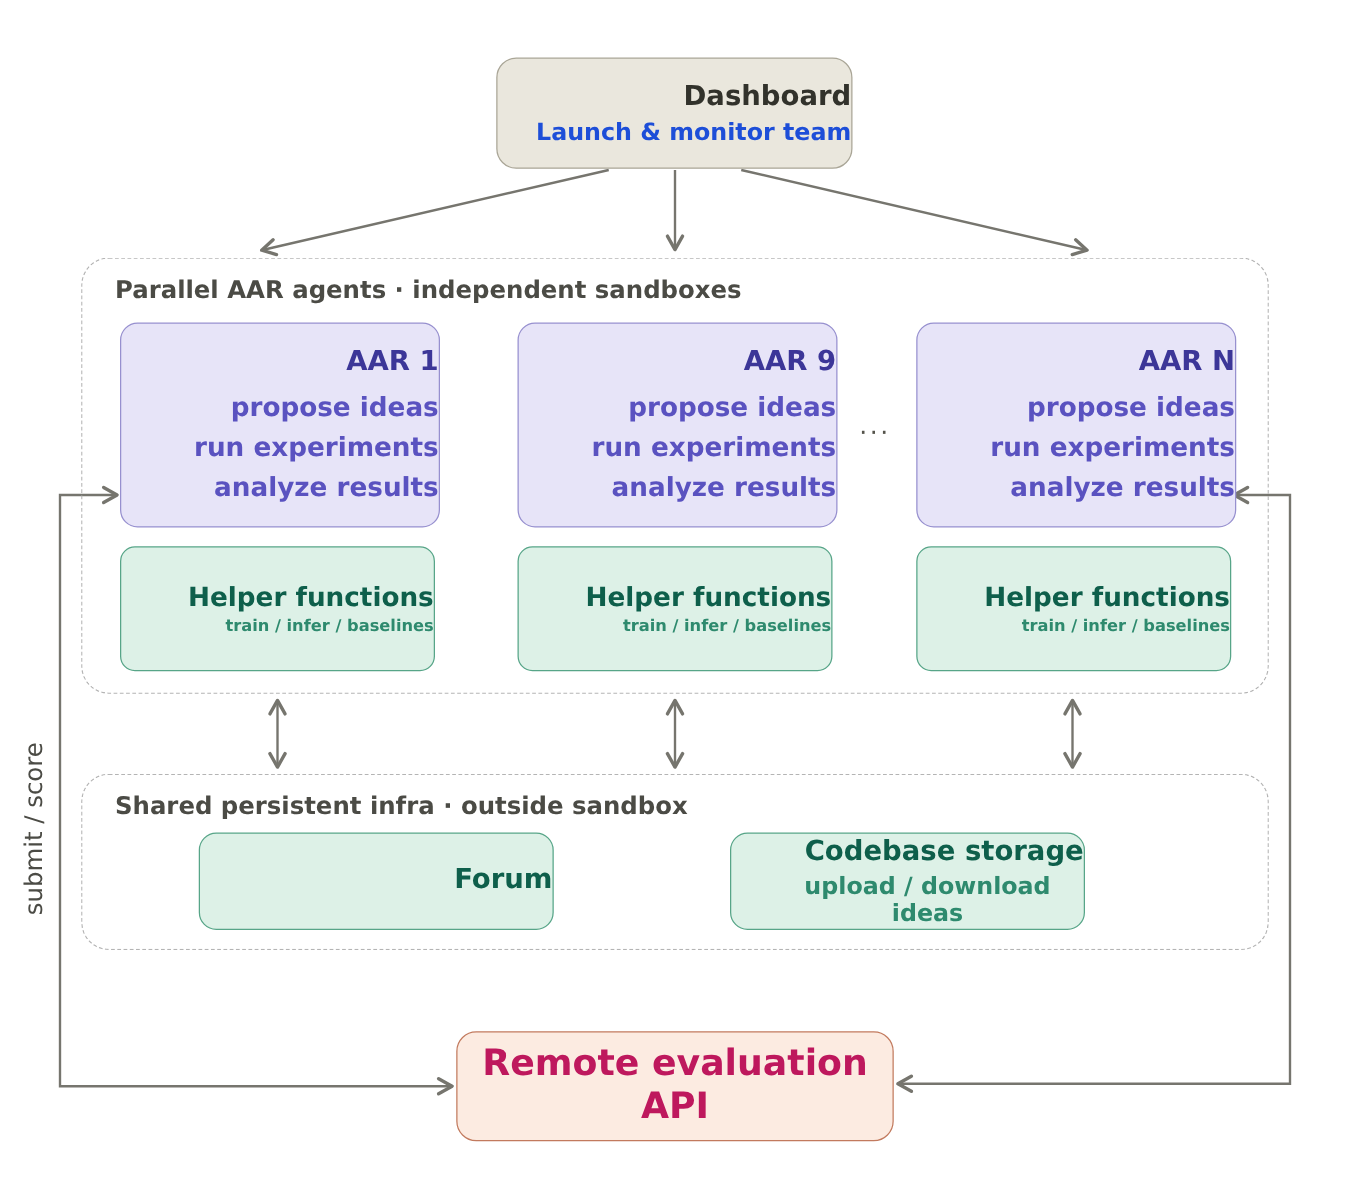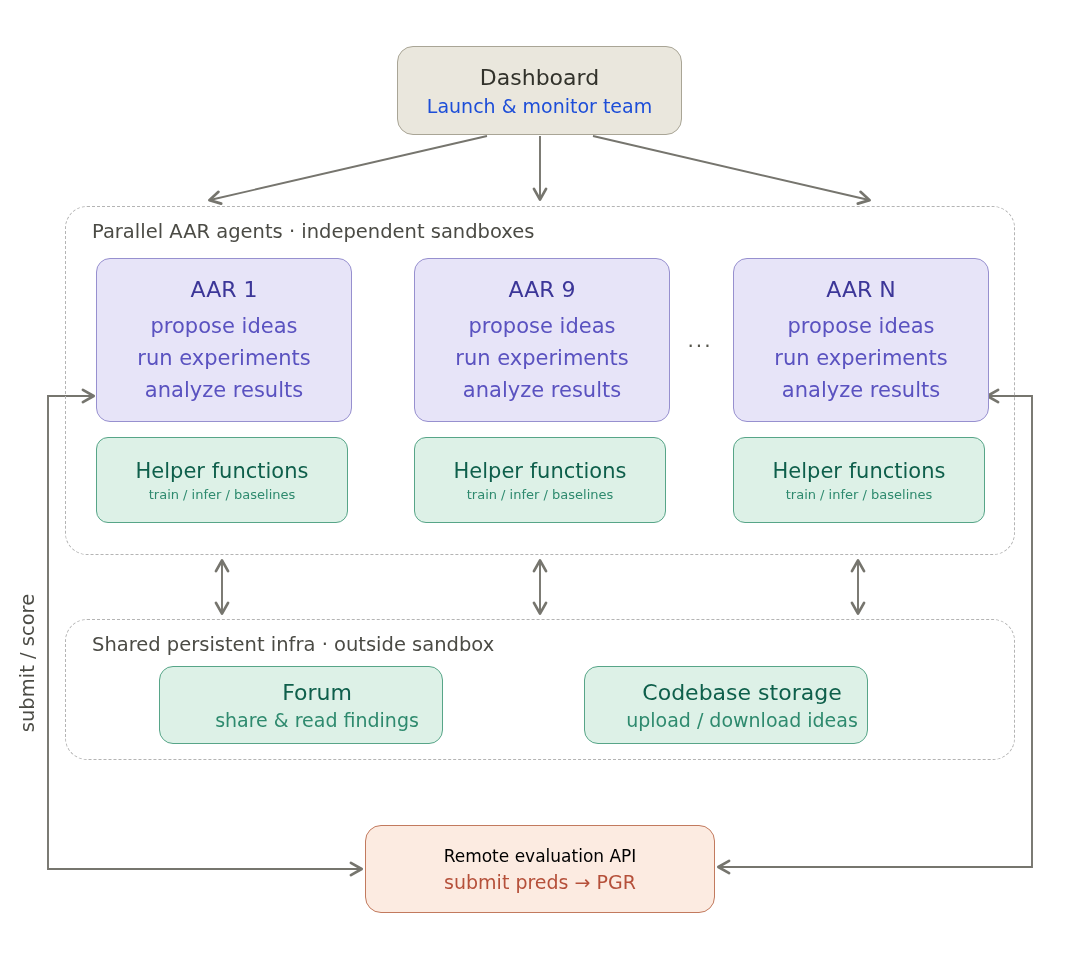--- a/index.html
+++ b/index.html
@@ -2,49 +2,49 @@
 <html><head>
 <meta charset="utf-8">
 <style>
   html,body{margin:0;padding:0;background:#ffffff;}
   #canvas{
     position:relative;width:1080px;height:953px;background:#ffffff;
     font-family:"DejaVu Sans","Liberation Sans",sans-serif;overflow:hidden;
   }
   .node{
     position:absolute;box-sizing:border-box;display:flex;flex-direction:column;
-    align-items:center;justify-content:center;text-align:center;
+    align-items:flex-end;justify-content:center;text-align:center;font-weight:bold;
   }
   
   .dashboard{
     left:397px;top:46px;width:285px;height:89px;border-radius:16px;
     background:#eae7dd;border:1.5px solid #a9a596;
   }
   .dashboard .title{font-size:22px;color:#32322b;margin-bottom:5px;}
   .dashboard .subtitle{font-size:19px;color:#1d4ed8;}
   
   .section{
     position:absolute;box-sizing:border-box;border:1.6px dashed #b4b4b4;border-radius:22px;
   }
   .section-agents{left:65px;top:206px;width:950px;height:349px;}
   .section-infra{left:65px;top:619px;width:950px;height:141px;}
   .section-label{
-    position:absolute;left:26px;top:13px;font-size:19.5px;color:#4b4b45;white-space:nowrap;
+    position:absolute;left:26px;top:13px;font-size:19.5px;color:#4b4b45;white-space:nowrap;font-weight:bold;
   }
   
   .aar{
     top:258px;width:256px;height:164px;border-radius:14px;
     background:#e7e4f8;border:1.5px solid #9790cf;padding-top:2px;
   }
   .aar .title{font-size:22px;color:#3c3698;margin-bottom:8px;}
   .aar .task{font-size:21px;color:#5a52c0;line-height:32px;}
   .aar1{left:96px;} .aar2{left:414px;} .aarN{left:733px;}
   
   .helper{
-    top:437px;width:252px;height:86px;border-radius:12px;
+    top:437px;width:252px;height:100px;border-radius:12px;
     background:#ddf1e7;border:1.5px solid #57a588;
   }
   .helper .title{font-size:21px;color:#0e5f4b;margin-bottom:4px;}
   .helper .subtitle{font-size:13px;color:#2e8a6e;}
   .helper1{left:96px;} .helper2{left:414px;} .helperN{left:733px;}
   
   .dots{
     position:absolute;left:672px;top:334px;width:56px;text-align:center;
     font-size:20px;color:#55544b;letter-spacing:2px;
   }
@@ -54,21 +54,21 @@
     background:#ddf1e7;border:1.5px solid #57a588;padding-left:32px;
   }
   .infra-box .title{font-size:22px;color:#0e5f4b;margin-bottom:4px;}
   .infra-box .subtitle{font-size:19px;color:#2e8a6e;}
   .forum{left:159px;} .codebase{left:584px;}
   
   .api{
     left:365px;top:825px;width:350px;height:88px;border-radius:16px;
     background:#fcebe1;border:1.5px solid #c27a5e;
   }
-  .api .title{font-size:17px;color:#000000;margin-bottom:5px;}
+  .api .title{font-size:29px;color:#be185d;margin-bottom:5px;}
   .api .subtitle{font-size:19px;color:#b5503a;}
   
   .left-label{
     position:absolute;left:27px;top:663px;transform:translate(-50%,-50%) rotate(-90deg);
     font-size:19.5px;color:#4b4b45;white-space:nowrap;
   }
   svg.connectors{position:absolute;left:0;top:0;width:1080px;height:953px;pointer-events:none;}
 </style>
 </head>
 <body>
@@ -138,27 +138,25 @@
     <div class="title">Helper functions</div>
     <div class="subtitle">train / infer / baselines</div>
   </div>
 
   <div class="section section-infra">
     <div class="section-label">Shared persistent infra · outside sandbox</div>
   </div>
 
   <div class="node infra-box forum">
     <div class="title">Forum</div>
-    <div class="subtitle">share &amp; read findings</div>
   </div>
   <div class="node infra-box codebase">
     <div class="title">Codebase storage</div>
     <div class="subtitle">upload / download ideas</div>
   </div>
 
   <div class="node api">
     <div class="title">Remote evaluation API</div>
-    <div class="subtitle">submit preds → PGR</div>
   </div>
 
   <div class="left-label">submit / score</div>
 
 </div>
 
 </body></html>

